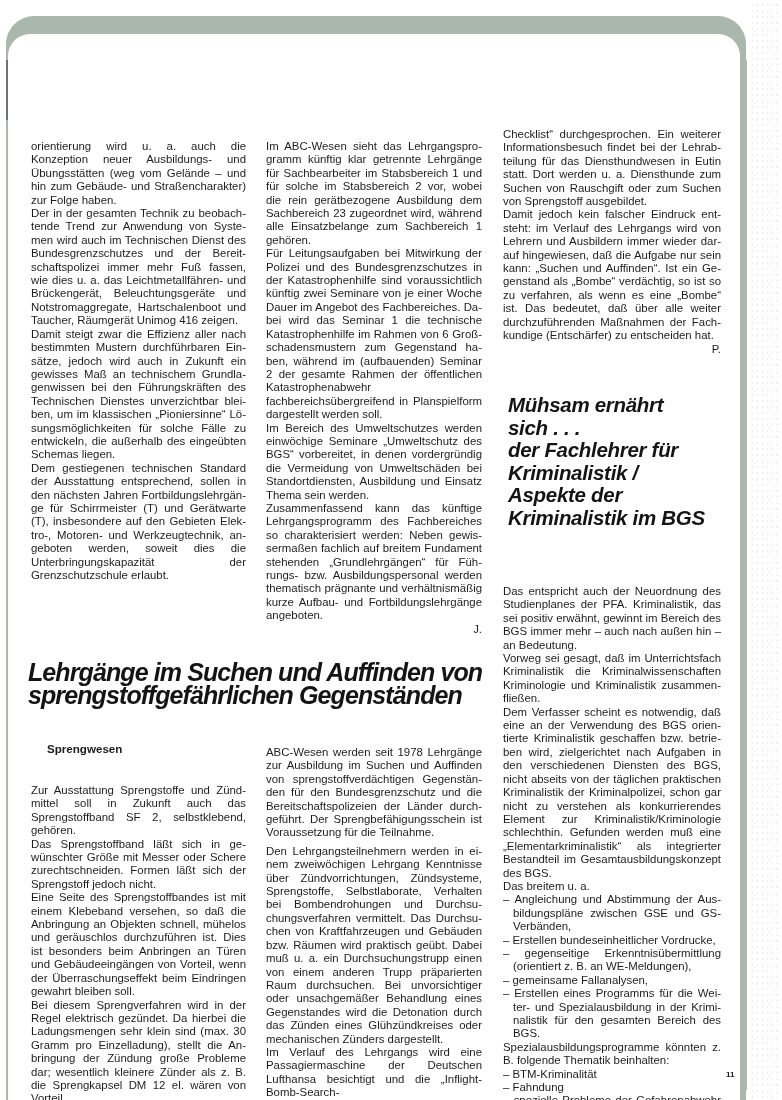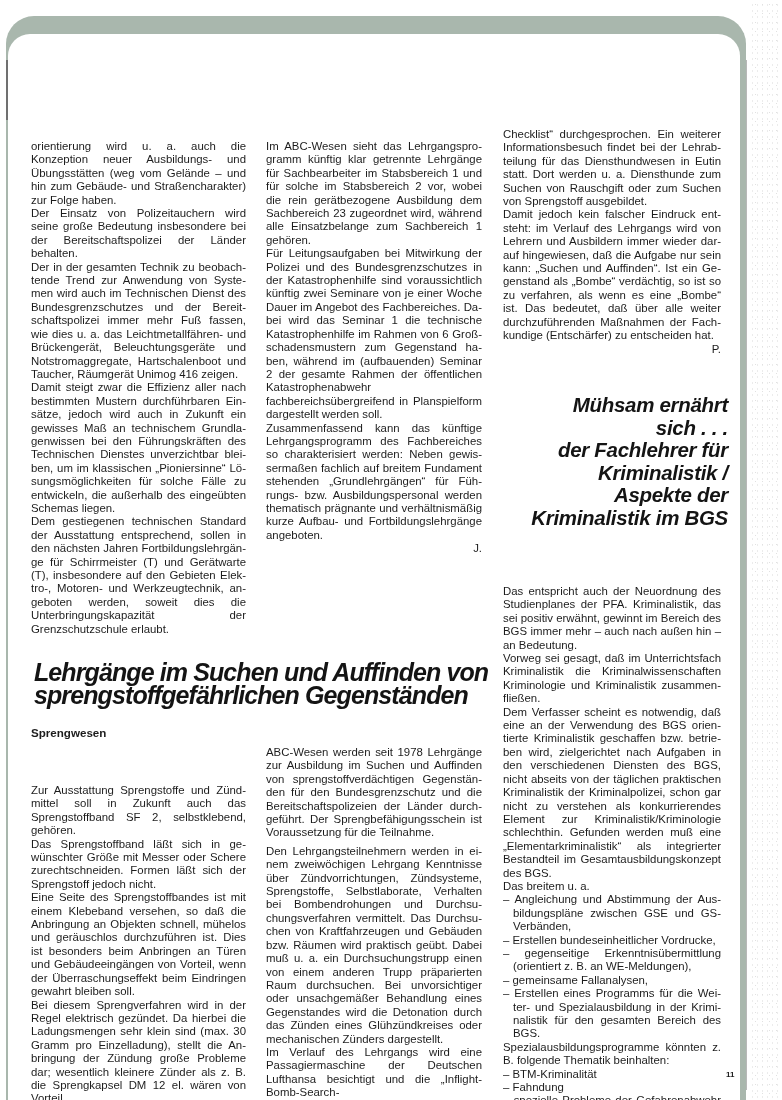--- a/index.html
+++ b/index.html
@@ -78,21 +78,21 @@
     .col-d { left: 31px; top: 784px; width: 215px; }
     .col-e { left: 266px; top: 746px; width: 216px; }
     .col-f { left: 503px; top: 585px; width: 218px; }
 
     .sig {
       text-align: right;
       display: block;
     }
     .headline-main {
       position: absolute;
-      left: 34px;
+      left: 28px;
       top: 661px;
       width: 470px;
       font-family: "Liberation Sans", sans-serif;
       font-weight: bold;
       font-style: italic;
       font-size: 25px;
       line-height: 23px;
       letter-spacing: -0.9px;
       color: #141414;
       margin: 0;
@@ -103,30 +103,29 @@
       top: 394px;
       width: 220px;
       font-family: "Liberation Sans", sans-serif;
       font-weight: bold;
       font-style: italic;
       font-size: 20.5px;
       line-height: 22.5px;
       letter-spacing: -0.3px;
       color: #141414;
       margin: 0;
-      text-align: right;
     }
     .subhead {
       position: absolute;
       left: 31px;
       top: 726px;
       font-weight: bold;
       font-size: 11.6px;
       line-height: 14px;
-      margin: 0;
+      margin: 16px;
     }
     .gap { height: 5px; }
     .bullet {
       padding-left: 10px;
       text-indent: -10px;
     }
     .page-number {
       position: absolute;
       left: 726px;
       top: 1070px;
@@ -139,29 +138,29 @@
 <body>
 
 <div class="page-frame"></div>
 <div class="page-inner"></div>
 <div class="left-edge"></div>
 <div class="right-edge"></div>
 <div class="speckle"></div>
 
 <div class="col col-a">
   <p>orientierung wird u. a. auch die Konzeption neuer Ausbildungs- und Übungsstätten (weg vom Gelände – und hin zum Gebäu­de- und Straßencharakter) zur Folge haben.</p>
-  <p>Der Einsatz von Polizeitauchern wird seine große Bedeutung insbesondere bei der Bereitschaftspolizei der Länder behalten.</p>
   <p>Der in der gesamten Technik zu beobach­tende Trend zur Anwendung von Syste­men wird auch im Technischen Dienst des Bundesgrenzschutzes und der Bereit­schaftspolizei immer mehr Fuß fassen, wie dies u. a. das Leichtmetallfähren- und Brückengerät, Beleuchtungsgeräte und Notstromaggregate, Hartschalenboot und Taucher, Räumgerät Unimog 416 zeigen.</p>
   <p>Damit steigt zwar die Effizienz aller nach bestimmten Mustern durchführbaren Ein­sätze, jedoch wird auch in Zukunft ein gewisses Maß an technischem Grundla­genwissen bei den Führungskräften des Technischen Dienstes unverzichtbar blei­ben, um im klassischen „Pioniersinne“ Lö­sungsmöglichkeiten für solche Fälle zu entwickeln, die außerhalb des eingeübten Schemas liegen.</p>
   <p>Dem gestiegenen technischen Standard der Ausstattung entsprechend, sollen in den nächsten Jahren Fortbildungslehrgän­ge für Schirrmeister (T) und Gerätwarte (T), insbesondere auf den Gebieten Elek­tro-, Motoren- und Werkzeugtechnik, an­geboten werden, soweit dies die Unterbrin­gungskapazität der Grenzschutzschule er­laubt.</p>
 </div>
 
 <div class="col col-b">
   <p>Im ABC-Wesen sieht das Lehrgangspro­gramm künftig klar getrennte Lehrgänge für Sachbearbeiter im Stabsbereich 1 und für solche im Stabsbereich 2 vor, wobei die rein gerätbezogene Ausbildung dem Sach­bereich 23 zugeordnet wird, während alle Einsatzbelange zum Sachbereich 1 ge­hören.</p>
   <p>Für Leitungsaufgaben bei Mitwirkung der Polizei und des Bundesgrenzschutzes in der Katastrophenhilfe sind voraussichtlich künftig zwei Seminare von je einer Woche Dauer im Angebot des Fachbereiches. Da­bei wird das Seminar 1 die technische Katastrophenhilfe im Rahmen von 6 Groß­schadensmustern zum Gegenstand ha­ben, während im (aufbauenden) Seminar 2 der gesamte Rahmen der öffentlichen Ka­tastrophenabwehr fachbereichsübergrei­fend in Planspielform dargestellt werden soll.</p>
+  <p>Im Bereich des Umweltschutzes werden einwöchige Seminare „Umweltschutz des BGS“ vorbereitet, in denen vordergründig die Vermeidung von Umweltschäden bei Standortdiensten, Ausbildung und Einsatz Thema sein werden.</p>
   <p>Zusammenfassend kann das künftige Lehrgangsprogramm des Fachbereiches so charakterisiert werden: Neben gewis­sermaßen fachlich auf breitem Fundament stehenden „Grundlehrgängen“ für Füh­rungs- bzw. Ausbildungspersonal werden thematisch prägnante und verhältnismäßig kurze Aufbau- und Fortbildungslehrgänge angeboten.</p>
   <span class="sig">J.</span>
 </div>
 
 <div class="col col-c">
   <p>Checklist“ durchgesprochen. Ein weiterer Informationsbesuch findet bei der Lehrab­teilung für das Diensthundwesen in Eutin statt. Dort werden u. a. Diensthunde zum Suchen von Rauschgift oder zum Suchen von Sprengstoff ausgebildet.</p>
   <p>Damit jedoch kein falscher Eindruck ent­steht: im Verlauf des Lehrgangs wird von Lehrern und Ausbildern immer wieder dar­auf hingewiesen, daß die Aufgabe nur sein kann: „Suchen und Auffinden“. Ist ein Ge­genstand als „Bombe“ verdächtig, so ist so zu verfahren, als wenn es eine „Bombe“ ist. Das bedeutet, daß über alle weiter durchzuführenden Maßnahmen der Fach­kundige (Entschärfer) zu entscheiden hat.</p>
   <span class="sig">P.</span>
 </div>
 

